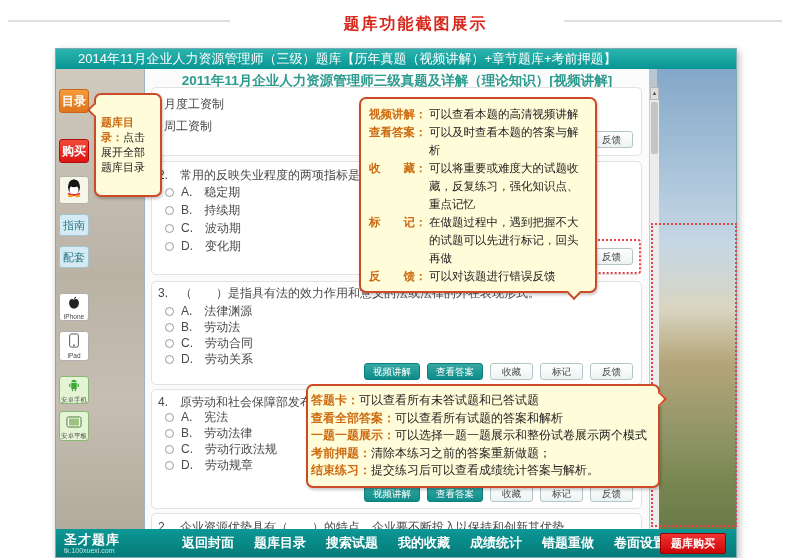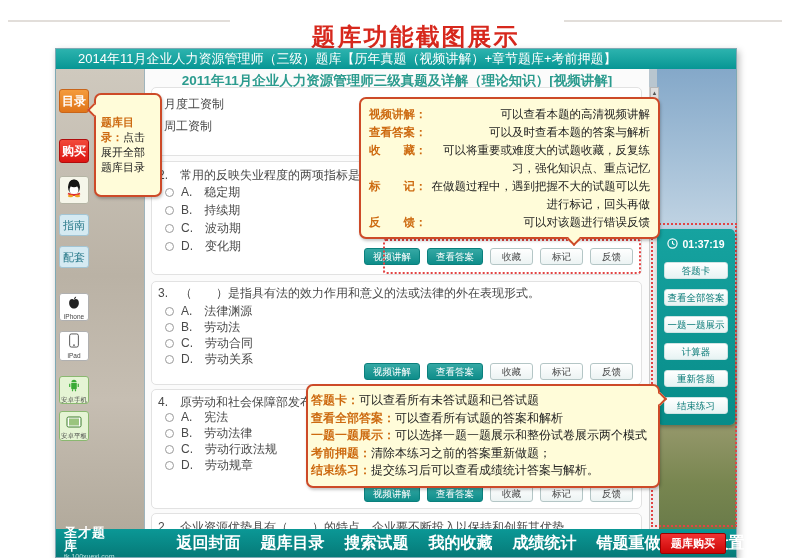--- a/index.html
+++ b/index.html
@@ -1,21 +1,21 @@
 <!DOCTYPE html>
 <html><head>
 <meta charset="utf-8">
 <style>
   * { margin:0; padding:0; box-sizing:border-box; }
   body { background:#fff; font-family:"Liberation Sans","DejaVu Sans",sans-serif; }
   .canvas { position:relative; width:790px; height:558px; background:#fff; overflow:hidden; }
 
   
-  .page-title { position:absolute; top:21px; left:0; right:0; text-align:center;
-    color:#d7281d; font-size:24px; font-weight:bold; letter-spacing:2px;padding-left:41px; }
+  .page-title { position:absolute; top:14px; left:0; right:0; text-align:center;
+    color:#d7281d; font-size:16px; font-weight:bold; letter-spacing:2px;padding-left:41px; }
   .hline { position:absolute; top:20px; height:2px; background:#e2deda; }
   .hline.l { left:8px; width:222px; } .hline.r { right:8px; width:218px; }
 
   
   .window { position:absolute; left:55px; top:48px; width:682px; height:510px;
     border:1px solid #7fa9b4; box-shadow:2px 3px 7px rgba(0,0,0,.28); background:#b9c6cf; }
   .topbar { position:absolute; top:0; left:0; right:0; height:20px;
     background:linear-gradient(#2cb3ae,#079694); color:#fff; font-size:13px;
     line-height:20px; padding-left:22px; white-space:nowrap; overflow:hidden; }
   .wbody { position:absolute; top:20px; left:0; right:0; bottom:28px; overflow:hidden; }
@@ -81,41 +81,41 @@
   .timer { display:flex; align-items:center; gap:4px; color:#fff; font-size:10.5px; font-weight:bold; height:16px; }
   .rbtn { width:64px; height:17px; background:linear-gradient(#ffffff,#e7f3f3);
     border:1px solid #cfe4e4; border-radius:3px; color:#0b7b78; font-size:9.5px;
     line-height:15px; text-align:center; margin-top:10px; cursor:pointer; }
 
   
   .callout { position:absolute; background:#fffcd9; border:2px solid #cd4a28; border-radius:7px;
     box-shadow:1px 2px 3px rgba(0,0,0,.22); z-index:30; color:#222; }
   .lbl { color:#cd6a10; font-weight:bold; }
   .callout1 { left:38px; top:44px; width:68px; padding:20px 5px; font-size:11px; line-height:15px; }
-  .callout2 { left:303px; top:48px; width:301px; padding:6px 8px; font-size:11.5px; line-height:18px; }
+  .callout2 { left:303px; top:48px; width:238px; padding:6px 8px; font-size:11.5px; line-height:18px; }
   .callout3 { left:250px; top:335px; width:354px; padding:6px 3px; font-size:12px; line-height:17.5px; }
   .co-row { display:flex; }
   .co-lbl { flex:0 0 60px; }
-  .co-txt { flex:1;text-align:right; }
+  .co-txt { flex:1; }
   .ptr { position:absolute; width:10px; height:10px; background:#fffcd9; }
   .ptr-left { left:-7px; top:10px; transform:rotate(45deg);
     border-left:2px solid #cd4a28; border-bottom:2px solid #cd4a28; }
   .ptr-down { bottom:-7px; left:208px; transform:rotate(-45deg);
     border-left:2px solid #cd4a28; border-bottom:2px solid #cd4a28; }
   .ptr-right { right:-7px; top:8px; transform:rotate(45deg);
     border-top:2px solid #cd4a28; border-right:2px solid #cd4a28; }
 
   
   .bbar { position:absolute; left:0; right:0; bottom:0; height:28px;
     background:linear-gradient(#0b9896,#067a78); display:flex; align-items:center; z-index:40; }
   .brand { margin-left:8px; line-height:1; }
   .brand-name { display:block; color:#fff; font-weight:bold; font-size:13px; letter-spacing:1px; }
   .brand-url { display:block; color:#bfe4e2; font-size:7px; margin-top:1px; }
   .bmenu { display:flex; gap:20px; margin-left:62px; }
-  .bitem { color:#fff; font-size:16px; font-weight:bold; white-space:nowrap; cursor:pointer; }
+  .bitem { color:#fff; font-size:13px; font-weight:bold; white-space:nowrap; cursor:pointer; }
   .buy-btn { position:absolute; right:10px; top:4px; background:linear-gradient(#f23232,#cc0606);
     color:#fff; font-size:11px; font-weight:bold; padding:2px 10px; border:1px solid #990000;
     border-radius:2px; cursor:pointer; }
 </style>
 </head>
 <body>
 
 <div class="canvas">
 
   <div class="page-title">题库功能截图展示</div>
@@ -287,37 +287,20 @@
       <span>
         <svg width="16" height="12" viewBox="0 0 16 12">
           <rect x="1" y="1" width="14" height="10" rx="1.5" fill="#fff" stroke="#3a7a2a"></rect>
           <rect x="3" y="2.5" width="10" height="7" fill="#9ac47e"></rect>
         </svg>
       </span>
       <span class="devlbl">安卓平板</span>
     </div>
 
     <div class="dotted2"></div>
-    <div class="rpanel">
-      <div class="timer">
-        <span>
-          <svg width="11" height="11" viewBox="0 0 12 12">
-            <circle cx="6" cy="6" r="5" fill="none" stroke="#fff" stroke-width="1.3"></circle>
-            <path d="M6 3.2 V6 L8.1 7.3" stroke="#fff" stroke-width="1.2" fill="none"></path>
-          </svg>
-        </span>
-        <span>01:37:19</span>
-      </div>
-      <div class="rbtn">答题卡</div>
-      <div class="rbtn">查看全部答案</div>
-      <div class="rbtn">一题一题展示</div>
-      <div class="rbtn">计算器</div>
-      <div class="rbtn">重新答题</div>
-      <div class="rbtn">结束练习</div>
-    </div>
 
     <div class="callout callout1">
       <span class="ptr ptr-left"></span>
       <span class="lbl">题库目录：</span><span>点击展开全部题库目录</span>
     </div>
 
     <div class="callout callout2">
       <span class="ptr ptr-down"></span>
       <div class="co-row">
         <span class="co-lbl lbl">视频讲解：</span>

